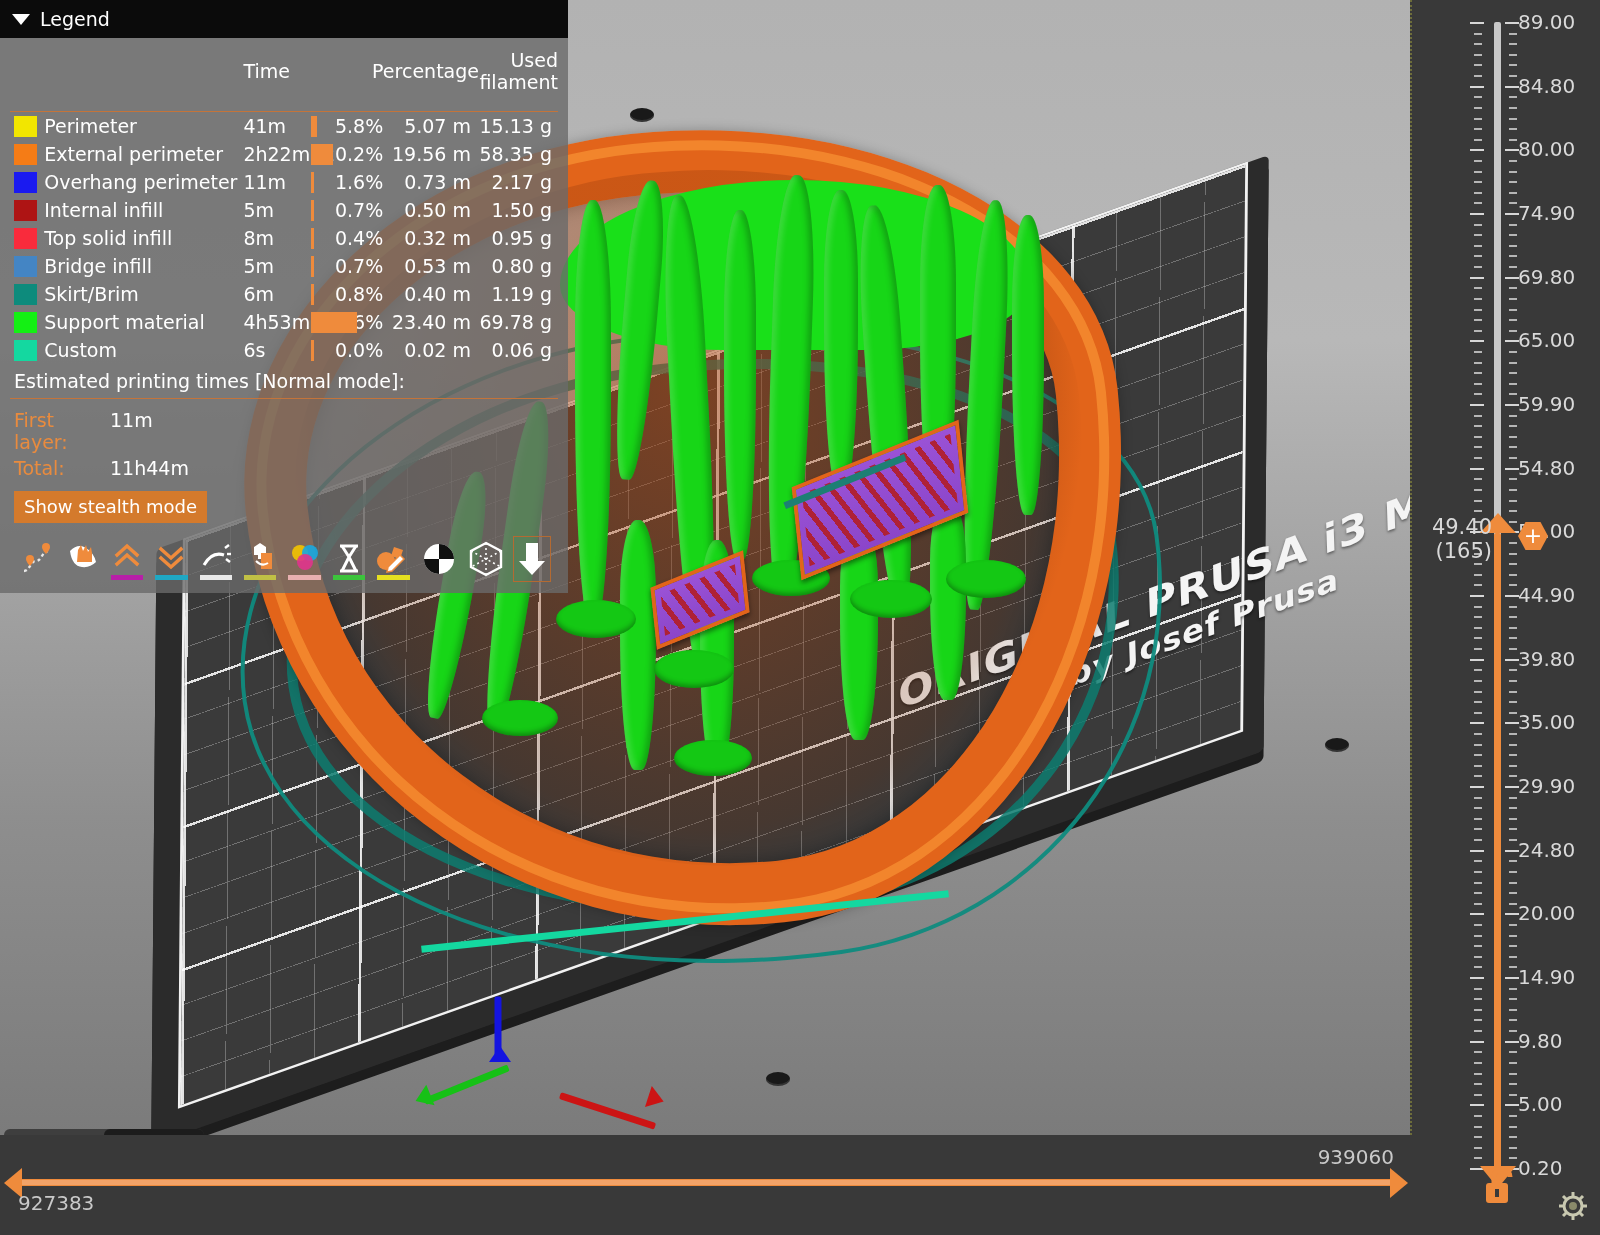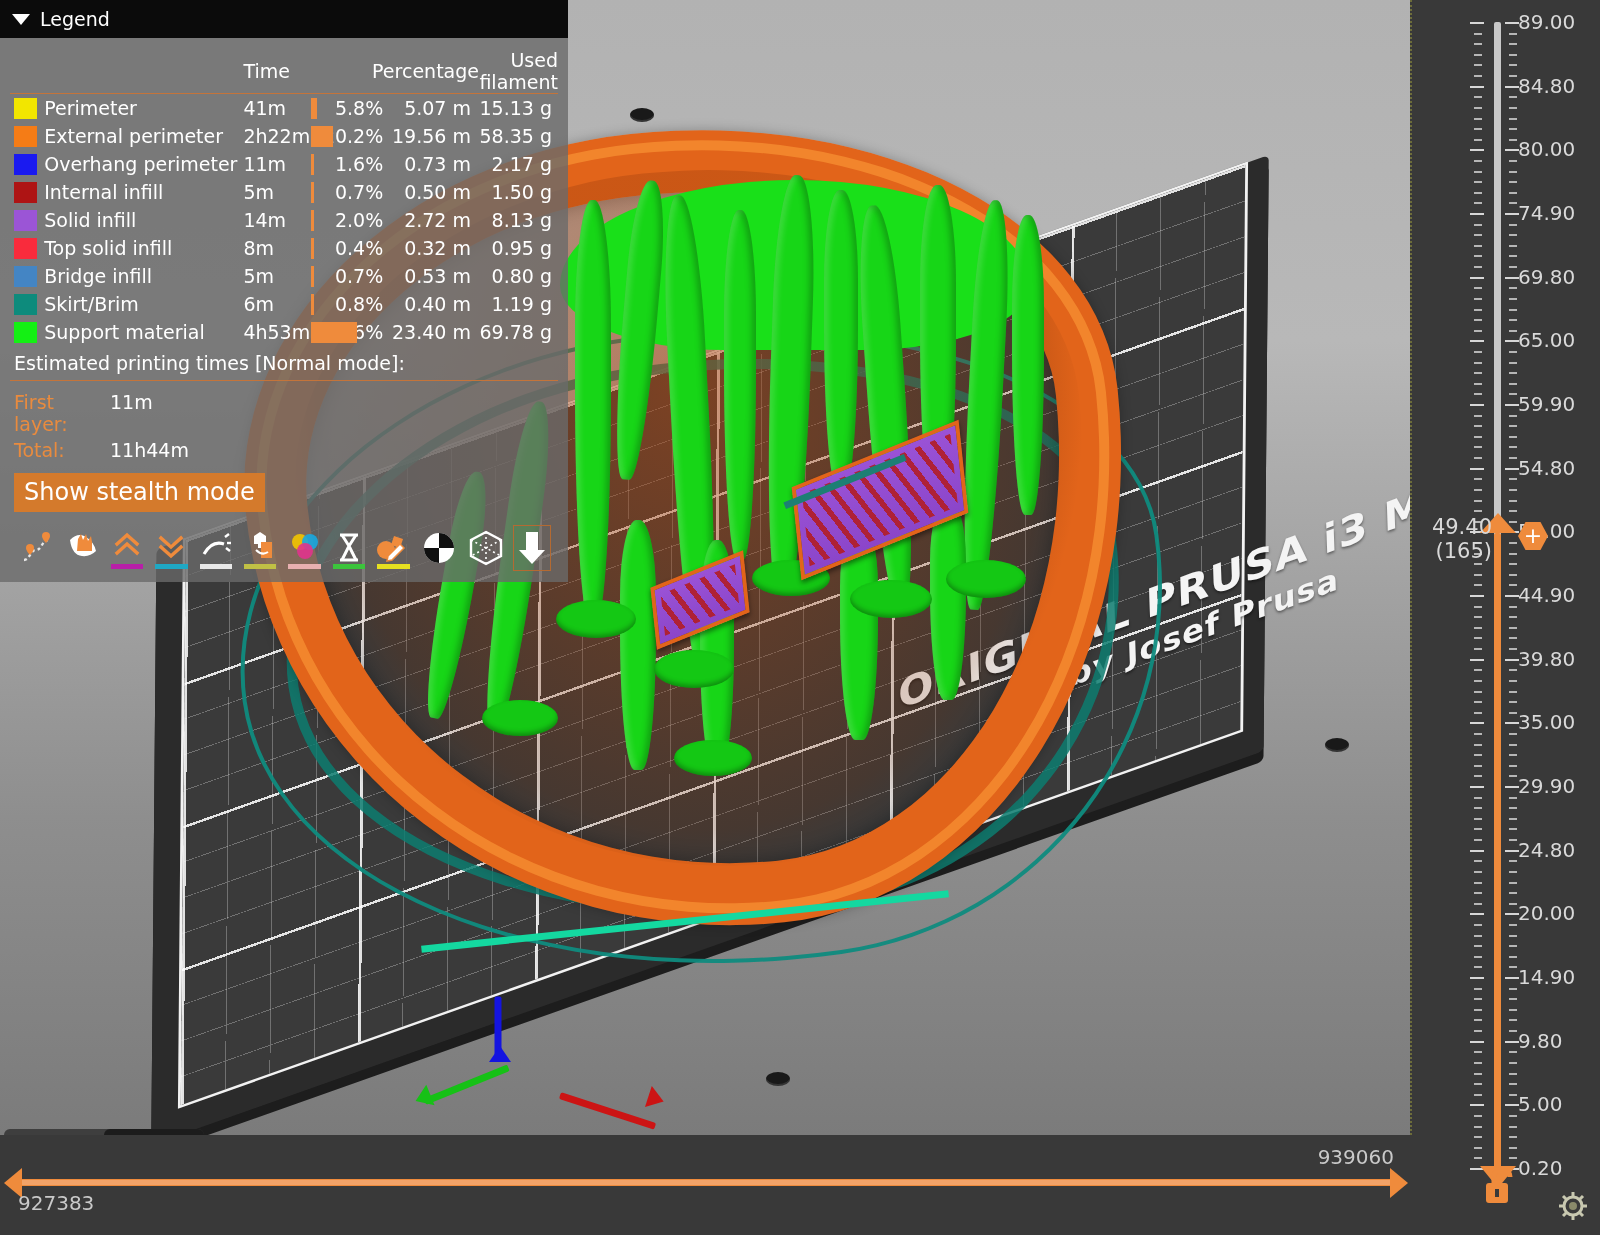--- a/index.html
+++ b/index.html
@@ -230,21 +230,21 @@
 
   table.legend-table {
     width: 100%;
     border-collapse: collapse;
     font-size: 19px;
     color: #fff;
   }
   table.legend-table th {
     font-weight: normal;
     text-align: right;
-    padding: 2px 0 0 0;
+    padding: 2px 0 18px 0;
     color: #fff;
     font-size: 19px;
   }
   table.legend-table th.th-gap { width: 112px; }
   table.legend-table tr.hdr { border-bottom: 1px solid #c4743a; }
   .sw-cell { width: 34px; padding: 3px 0 3px 4px; }
   .swatch {
     width: 23px; height: 21px;
     display: block;
   }
@@ -263,21 +263,21 @@
   .est-title { padding: 6px 4px 4px 4px; font-size: 19px; color: #fff; }
   .est-rule { height: 1px; background: #c4743a; margin: 2px 0 8px 0; }
   .est-row { display: flex; font-size: 19px; padding: 2px 4px; }
   .est-label { color: #e98b3e; width: 96px; }
   .est-val { color: #ffffff; }
   .stealth-btn {
     display: inline-block;
     margin: 10px 4px 8px 4px;
     background: #d47a2c;
     color: #fff;
-    font-size: 24px;
+    font-size: 18px;
     padding: 5px 10px 6px 10px;
   }
 
   
   .legend-toolbar {
     display: flex;
     align-items: flex-end;
     gap: 8px;
     padding: 6px 8px 12px 10px;
   }
@@ -580,35 +580,20 @@
                 <div class="bar-track">
                   <div class="bar-fill" style="width:3px"></div>
                 </div>
               </td>
               <td class="pct-cell">0.7%</td>
               <td class="fil-cell">0.50 m</td>
               <td class="gram-cell">1.50 g</td>
             </tr>
             <tr>
               <td class="sw-cell">
-                <span class="swatch" style="background:#9b55d6"></span>
-              </td>
-              <td class="name-cell">Solid infill</td>
-              <td class="time-cell">14m</td>
-              <td class="bar-cell">
-                <div class="bar-track">
-                  <div class="bar-fill" style="width:3px"></div>
-                </div>
-              </td>
-              <td class="pct-cell">2.0%</td>
-              <td class="fil-cell">2.72 m</td>
-              <td class="gram-cell">8.13 g</td>
-            </tr>
-            <tr>
-              <td class="sw-cell">
                 <span class="swatch" style="background:#f92b3c"></span>
               </td>
               <td class="name-cell">Top solid infill</td>
               <td class="time-cell">8m</td>
               <td class="bar-cell">
                 <div class="bar-track">
                   <div class="bar-fill" style="width:3px"></div>
                 </div>
               </td>
               <td class="pct-cell">0.4%</td>
@@ -652,20 +637,35 @@
               <td class="name-cell">Support material</td>
               <td class="time-cell">4h53m</td>
               <td class="bar-cell">
                 <div class="bar-track">
                   <div class="bar-fill" style="width:46px"></div>
                 </div>
               </td>
               <td class="pct-cell">41.6%</td>
               <td class="fil-cell">23.40 m</td>
               <td class="gram-cell">69.78 g</td>
+            </tr>
+            <tr>
+              <td class="sw-cell">
+                <span class="swatch" style="background:#14d8a0"></span>
+              </td>
+              <td class="name-cell">Custom</td>
+              <td class="time-cell">6s</td>
+              <td class="bar-cell">
+                <div class="bar-track">
+                  <div class="bar-fill" style="width:3px"></div>
+                </div>
+              </td>
+              <td class="pct-cell">0.0%</td>
+              <td class="fil-cell">0.02 m</td>
+              <td class="gram-cell">0.06 g</td>
             </tr>
           </tbody>
       </table>
 
       <div class="est-title">Estimated printing times [Normal mode]:</div>
       <div class="est-rule"></div>
 
       <div class="est-row">
         <span class="est-label">First layer:</span>
         <span class="est-val">11m</span>

